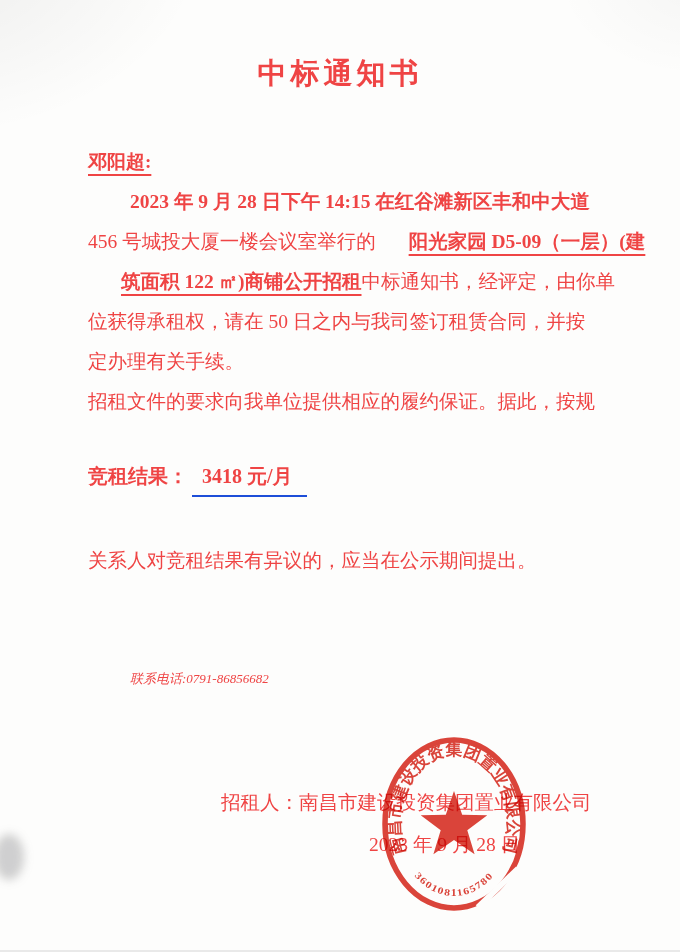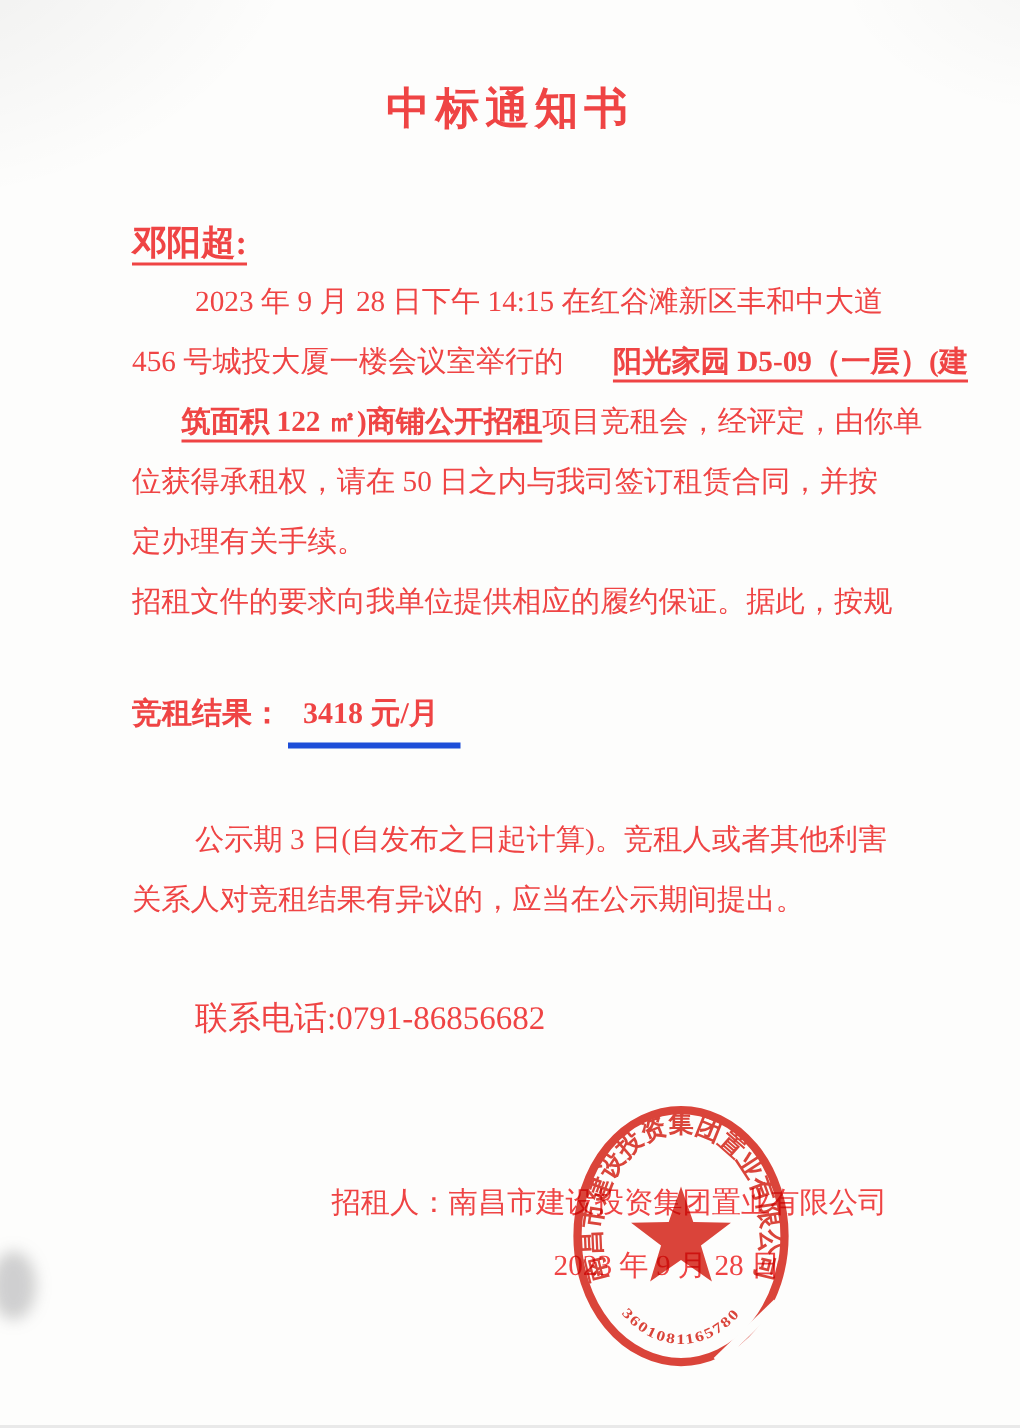--- a/index.html
+++ b/index.html
@@ -14,39 +14,39 @@
     background:
       radial-gradient(460px 320px at -80px -60px, rgba(0,0,0,.07), transparent 62%),
       radial-gradient(240px 160px at 103% -2%, rgba(0,0,0,.03), transparent 60%);
   }
   .title{
     position:absolute;top:52px;left:0;width:100%;margin:0;
     text-align:center;font-size:29px;font-weight:bold;letter-spacing:4px;line-height:42px;
   }
   .addressee{
     position:absolute;left:88px;top:142px;
-    font-size:23px;font-weight:bold;line-height:40px;
+    font-size:19px;font-weight:bold;line-height:40px;
   }
   .u{text-decoration:underline;text-underline-offset:6px;text-decoration-thickness:2px;}
   .para{position:absolute;left:88px;width:540px;font-size:19.5px;}
   .para .line{height:40px;line-height:40px;white-space:nowrap;}
-  .ind{padding-left:42px;}
+  .ind{padding-left:42px;font-weight:bold;}
   .p1{top:182px;}
   .p2{top:541px;}
   .b{font-weight:bold;margin-left:33px;}
   .result{
     position:absolute;left:88px;top:458px;height:40px;line-height:36px;
     font-size:20px;font-weight:bold;white-space:nowrap;
   }
   .result-value{
-    display:inline-block;border-bottom:4px solid #1d4ed8;
+    display:inline-block;border-bottom:2px solid #1d4ed8;
     padding:0 14px 1px 10px;margin-left:4px;
   }
   .supline{position:absolute;left:130px;top:615px;font-size:19.5px;line-height:40px;white-space:nowrap;}
-  .phoneline{position:absolute;left:130px;top:659px;font-size:22px;line-height:40px;white-space:nowrap;}
+  .phoneline{position:absolute;left:130px;top:659px;font-size:13px;line-height:40px;white-space:nowrap;font-style:italic;}
   .signer{position:absolute;left:221px;top:783px;font-size:19.5px;line-height:40px;white-space:nowrap;}
   .dateline{position:absolute;left:369px;top:825px;font-size:19.5px;line-height:40px;white-space:nowrap;}
   .seal{
     position:absolute;left:352px;top:717px;width:204px;height:214px;
     mix-blend-mode:multiply;opacity:.92;pointer-events:none;
   }
   .smudge{
     position:absolute;left:-6px;top:834px;width:30px;height:46px;border-radius:50%;
     background:rgba(90,90,95,.28);filter:blur(5px);
   }
@@ -59,32 +59,31 @@
 
   <h1 class="title">中标通知书</h1>
 
   <div class="addressee">
     <span class="u">邓阳超:</span>
   </div>
 
   <div class="para p1">
     <div class="line ind">2023 年 9 月 28 日下午 14:15 在红谷滩新区丰和中大道</div>
     <div class="line"><span>456 号城投大厦一楼会议室举行的</span><span class="b u">阳光家园 D5-09（一层）(建</span></div>
-    <div class="line"><span class="b u">筑面积 122 ㎡)商铺公开招租</span><span>项目竞租会，经评定，由你单</span></div>
+    <div class="line"><span class="b u">筑面积 122 ㎡)商铺公开招租</span><span>中标通知书，经评定，由你单</span></div>
     <div class="line">位获得承租权，请在 50 日之内与我司签订租赁合同，并按</div>
     <div class="line">定办理有关手续。</div>
     <div class="line">招租文件的要求向我单位提供相应的履约保证。据此，按规</div>
   </div>
 
   <div class="result">
     <span>竞租结果：</span><span class="result-value">3418 元/月</span>
   </div>
 
   <div class="para p2">
-    <div class="line ind">公示期 3 日(自发布之日起计算)。竞租人或者其他利害</div>
     <div class="line">关系人对竞租结果有异议的，应当在公示期间提出。</div>
   </div>
 
   <div class="phoneline">联系电话:0791-86856682</div>
 
   <div class="signer">
     <span>招租人：</span><span>南昌市建设投资集团置业有限公司</span>
   </div>
   <div class="dateline">2023 年 9 月 28 日</div>
 

